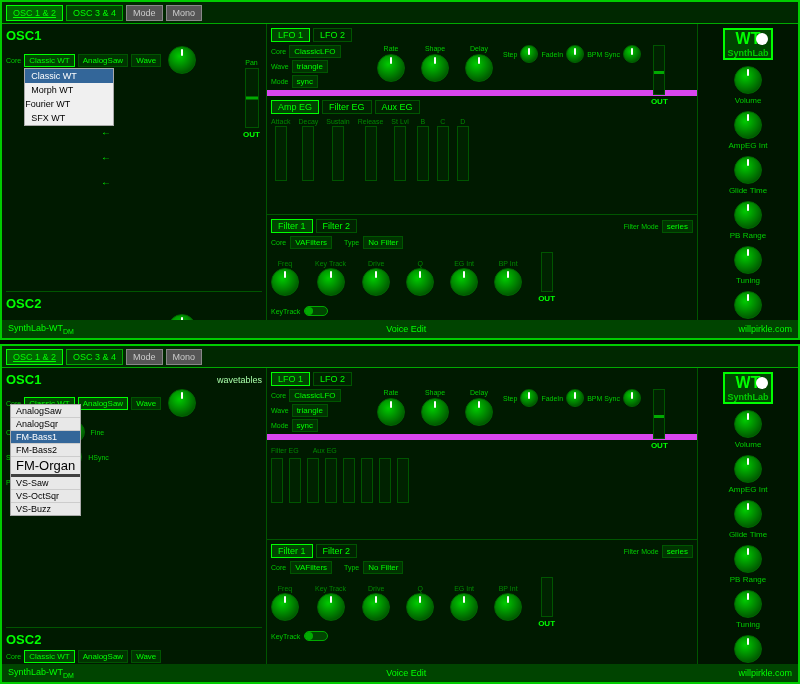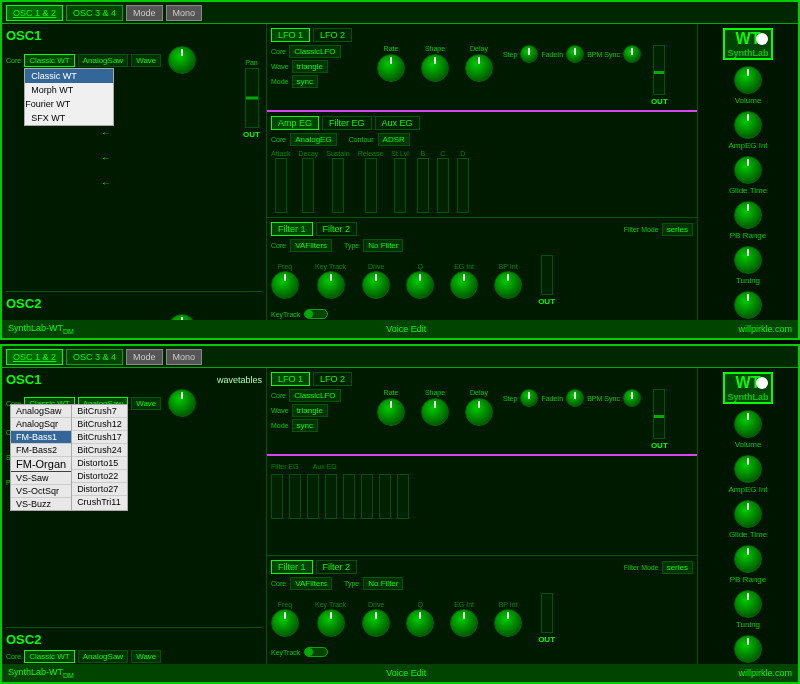--- a/index.html
+++ b/index.html
@@ -134,23 +134,23 @@
       font-weight: bold;
     }
     
     .mid-panel {
       flex: 1;
       display: flex;
       flex-direction: column;
       border-right: 1px solid #005500;
     }
     .lfo-section {
-      border-bottom: 2px solid #d946ef;
+      border-bottom: 6px solid #d946ef;
       padding: 4px;
-      height: 88px;
+      height: 72px;
     }
     .eg-section {
       border-bottom: 1px solid #005500;
       padding: 4px;
       height: 120px;
     }
     .filter-section {
       padding: 4px;
       flex: 1;
     }
@@ -407,26 +407,20 @@
           </div>
         </div>
       </div>
 
       <div class="eg-section">
         <div class="section-tabs">
           <button class="sec-tab active">Amp EG</button>
           <button class="sec-tab">Filter EG</button>
           <button class="sec-tab">Aux EG</button>
         </div>
-        <div class="row" style="gap:4px; margin-bottom:3px;">
-          <span class="label-sm">Core</span>
-          <button class="small-btn">AnalogEG</button>
-          <span class="label-sm" style="margin-left:8px;">Contour</span>
-          <button class="small-btn">ADSR</button>
-        </div>
 
         <div style="display:flex;gap:8px;margin-top:4px;">
           <div style="display:flex;flex-direction:column;align-items:center;gap:1px;">
             <span class="label-xs">Attack</span>
             <div style="height:55px;width:12px;background:#002200;border:1px solid #005500;cursor:pointer;"></div>
           </div>
           <div style="display:flex;flex-direction:column;align-items:center;gap:1px;">
             <span class="label-xs">Decay</span>
             <div style="height:55px;width:12px;background:#002200;border:1px solid #005500;cursor:pointer;"></div>
           </div>
@@ -585,34 +579,24 @@
           <button class="small-btn">Wave</button>
           <div class="knob knob-lg" style="margin-left:4px;"></div>
         </div>
 
         <div style="position:absolute;top:36px;left:8px;display:flex;background:#e8e8e8;border:1px solid #aaa;z-index:200;">
           <div style="display:flex;flex-direction:column;">
             <div style="padding:1px 5px;font-size:9px;color:#000;background:#e8e8e8;border-bottom:1px solid #ccc;cursor:pointer;white-space:nowrap;">AnalogSaw</div>
             <div style="padding:1px 5px;font-size:9px;color:#000;background:#e8e8e8;border-bottom:1px solid #ccc;cursor:pointer;white-space:nowrap;">AnalogSqr</div>
             <div style="padding:1px 5px;font-size:9px;color:#fff;background:#336699;border-bottom:1px solid #ccc;cursor:pointer;white-space:nowrap;">FM-Bass1</div>
             <div style="padding:1px 5px;font-size:9px;color:#000;background:#e8e8e8;border-bottom:1px solid #ccc;cursor:pointer;white-space:nowrap;">FM-Bass2</div>
-            <div style="padding:1px 5px;font-size:11px;color:#000;background:#e8e8e8;border-bottom:1px solid #404040;cursor:pointer;white-space:nowrap;">FM-Organ</div>
+            <div style="padding:1px 5px;font-size:13px;color:#000;background:#e8e8e8;border-bottom:3px solid #404040;cursor:pointer;white-space:nowrap;">FM-Organ</div>
             <div style="padding:1px 5px;font-size:9px;color:#000;background:#e8e8e8;border-bottom:1px solid #ccc;cursor:pointer;white-space:nowrap;">VS-Saw</div>
             <div style="padding:1px 5px;font-size:9px;color:#000;background:#e8e8e8;border-bottom:1px solid #ccc;cursor:pointer;white-space:nowrap;">VS-OctSqr</div>
             <div style="padding:1px 5px;font-size:9px;color:#000;background:#e8e8e8;cursor:pointer;white-space:nowrap;">VS-Buzz</div>
-          </div>
-          <div style="display:flex;flex-direction:column;border-left:1px solid #aaa;">
-            <div style="padding:1px 5px;font-size:9px;color:#000;background:#e8e8e8;border-bottom:1px solid #ccc;cursor:pointer;white-space:nowrap;">BitCrush7</div>
-            <div style="padding:1px 5px;font-size:9px;color:#000;background:#e8e8e8;border-bottom:1px solid #ccc;cursor:pointer;white-space:nowrap;">BitCrush12</div>
-            <div style="padding:1px 5px;font-size:9px;color:#000;background:#e8e8e8;border-bottom:1px solid #ccc;cursor:pointer;white-space:nowrap;">BitCrush17</div>
-            <div style="padding:1px 5px;font-size:9px;color:#000;background:#e8e8e8;border-bottom:1px solid #ccc;cursor:pointer;white-space:nowrap;">BitCrush24</div>
-            <div style="padding:1px 5px;font-size:9px;color:#000;background:#e8e8e8;border-bottom:1px solid #ccc;cursor:pointer;white-space:nowrap;">Distorto15</div>
-            <div style="padding:1px 5px;font-size:9px;color:#000;background:#e8e8e8;border-bottom:1px solid #ccc;cursor:pointer;white-space:nowrap;">Distorto22</div>
-            <div style="padding:1px 5px;font-size:9px;color:#000;background:#e8e8e8;border-bottom:1px solid #ccc;cursor:pointer;white-space:nowrap;">Distorto27</div>
-            <div style="padding:1px 5px;font-size:9px;color:#000;background:#e8e8e8;cursor:pointer;white-space:nowrap;">CrushTri11</div>
           </div>
         </div>
 
         <div class="row" style="margin-top:4px; gap:6px;">
           <span class="label-sm">Coarse</span>
           <div class="knob"></div>
           <div class="knob"></div>
           <span class="label-sm">Fine</span>
         </div>
         <div class="row" style="margin-top:3px; gap:6px;">

